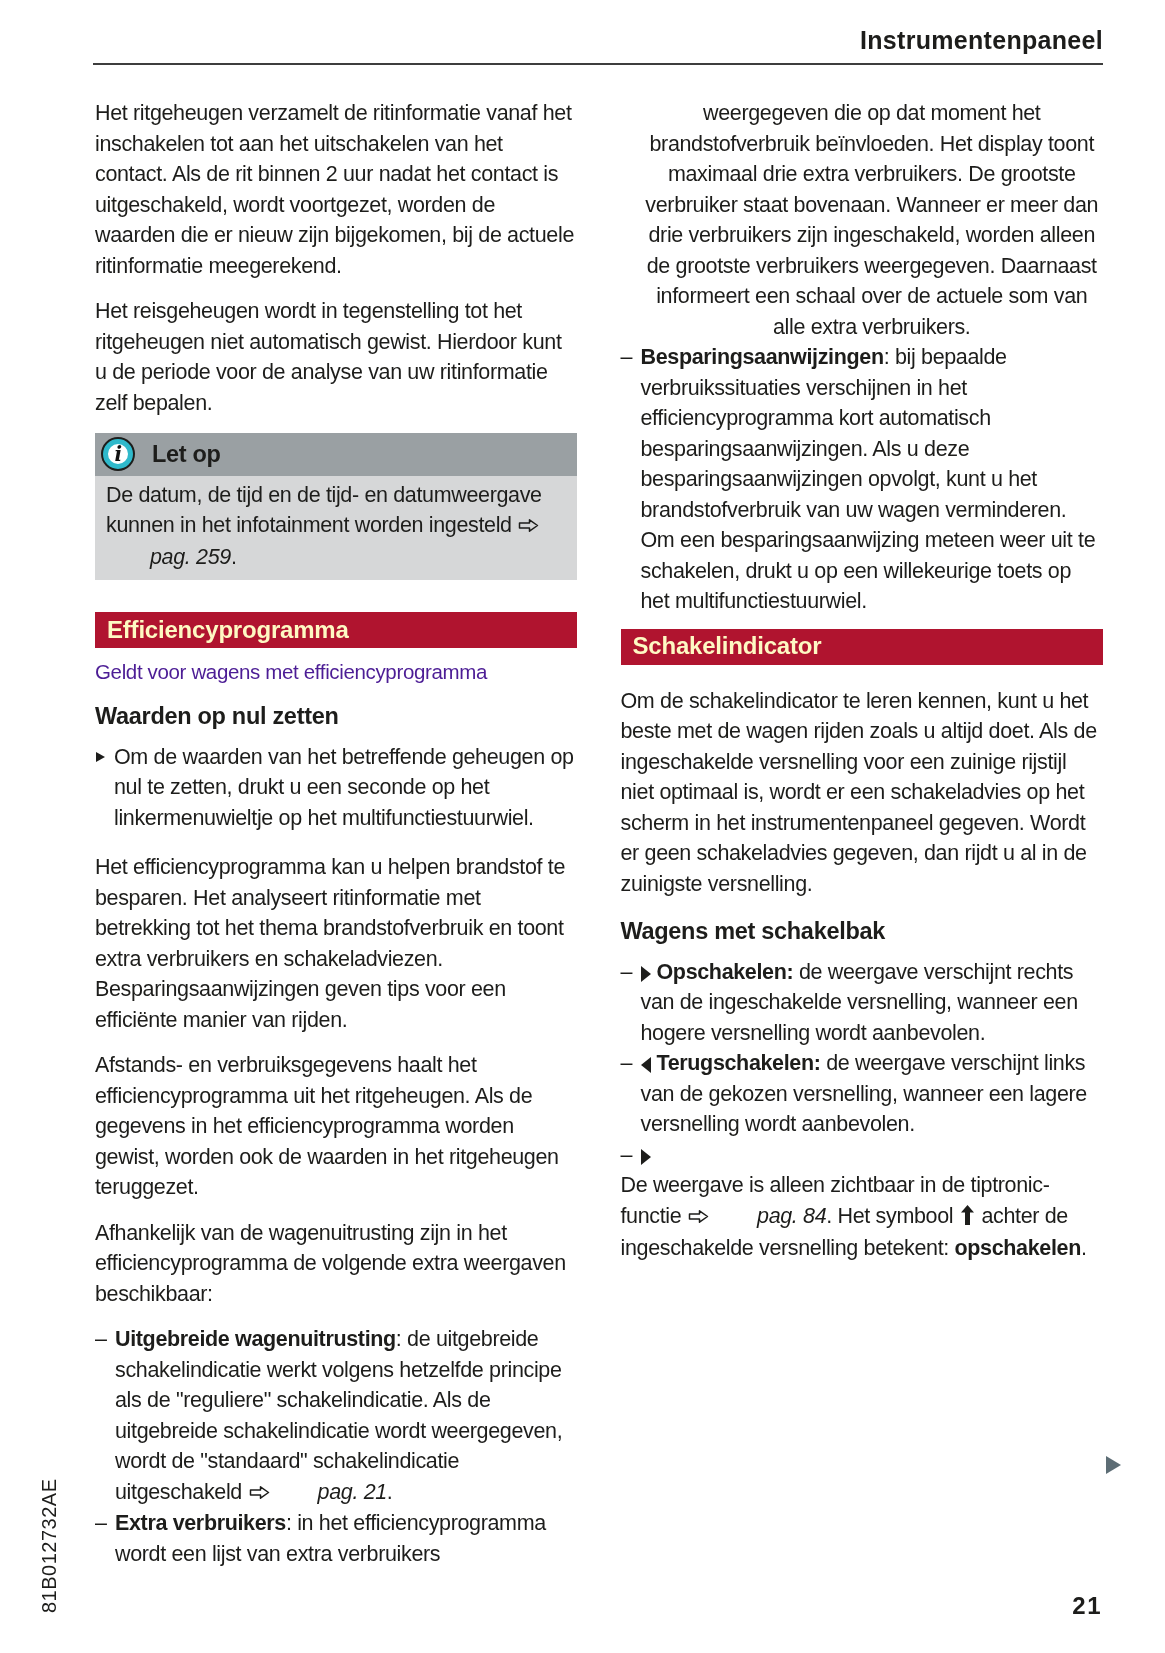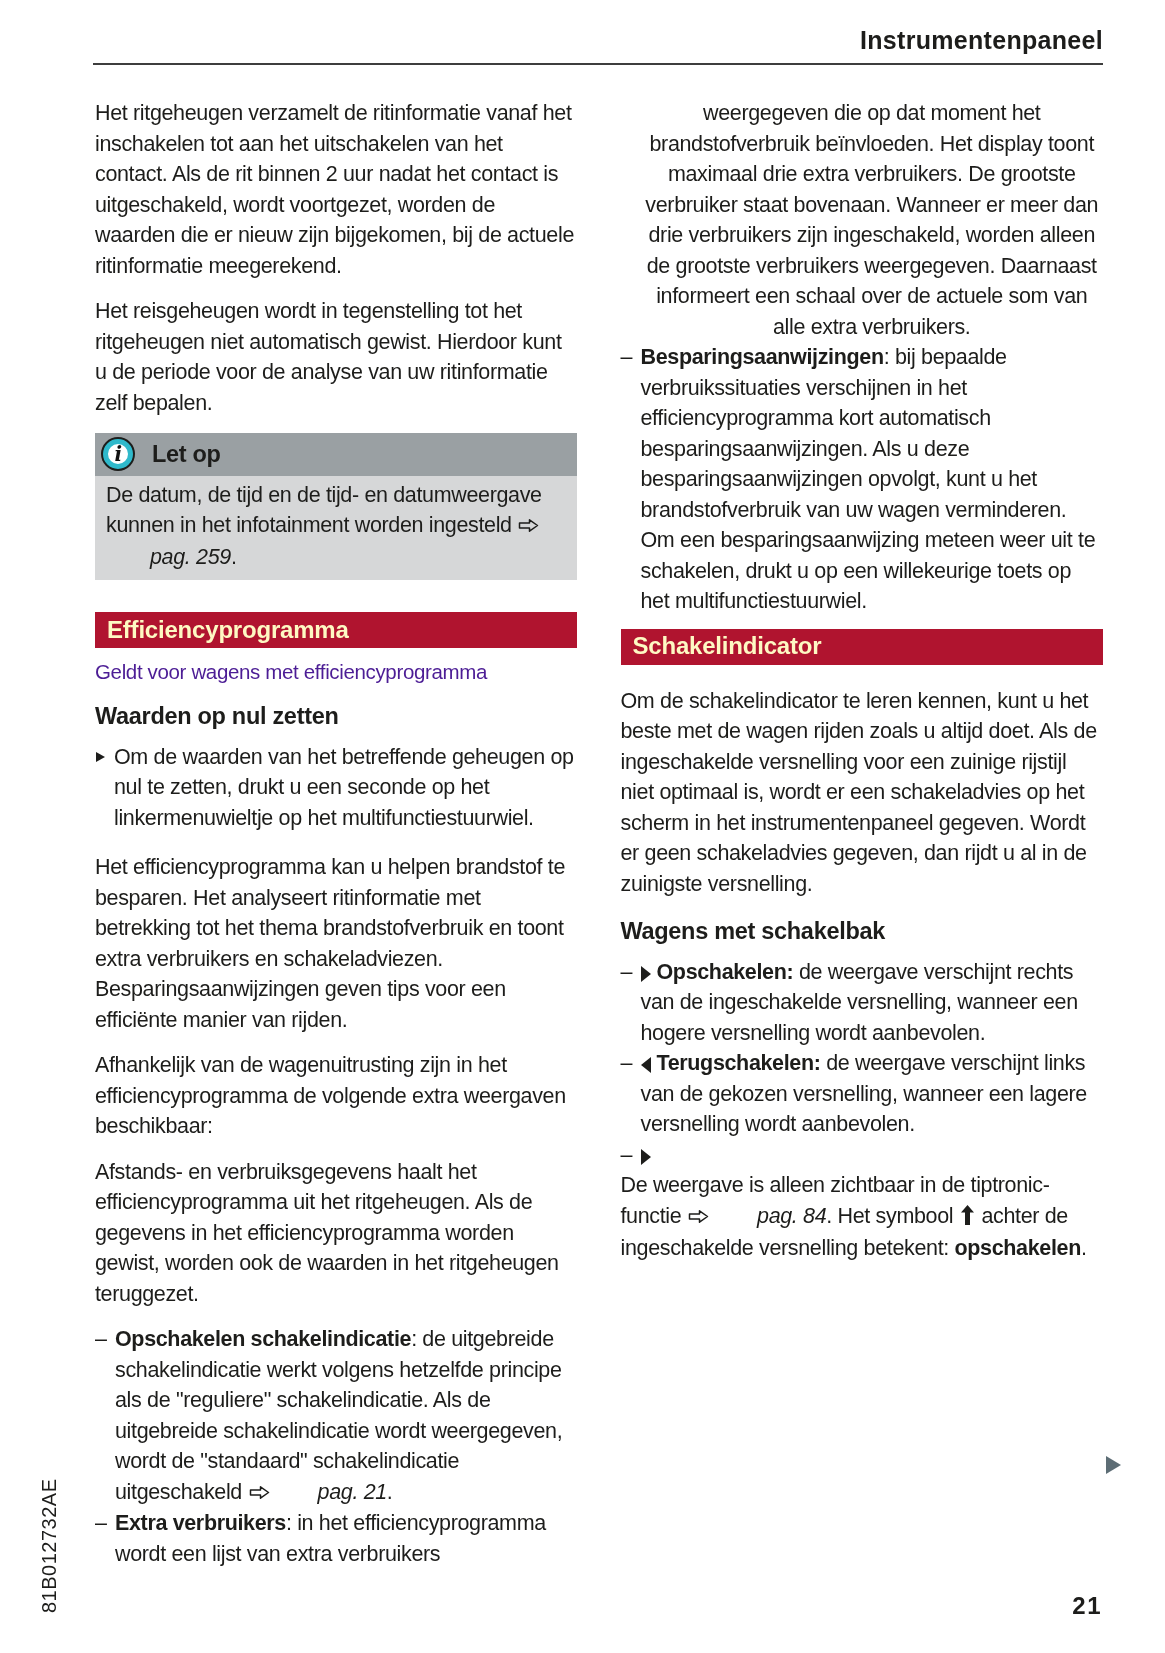--- a/index.html
+++ b/index.html
@@ -103,26 +103,26 @@
       <div class="subtitle">Geldt voor wagens met efficiencyprogramma</div>
 
       <h3>Waarden op nul zetten</h3>
 
       <div class="instr">
         <span class="tri-bullet"></span>
         <span>Om de waarden van het betreffende geheugen op nul te zetten, drukt u een seconde op het linkermenuwieltje op het multifunctiestuurwiel.</span>
       </div>
 
       <p>Het efficiencyprogramma kan u helpen brandstof te besparen. Het analyseert ritinformatie met betrekking tot het thema brandstofverbruik en toont extra verbruikers en schakeladviezen. Besparingsaanwijzingen geven tips voor een efficiënte manier van rijden.</p>
+      <p>Afstands- en verbruiksgegevens haalt het efficiencyprogramma uit het ritgeheugen. Als de gegevens in het efficiencyprogramma worden gewist, worden ook de waarden in het ritgeheugen teruggezet.</p>
       <p>Afhankelijk van de wagenuitrusting zijn in het efficiencyprogramma de volgende extra weergaven beschikbaar:</p>
-      <p>Afstands- en verbruiksgegevens haalt het efficiencyprogramma uit het ritgeheugen. Als de gegevens in het efficiencyprogramma worden gewist, worden ook de waarden in het ritgeheugen teruggezet.</p>
 
       <div class="ditem">
         <span class="dash">–</span>
-        <span><span class="b">Opschakelen schakelindicatie</span><span>: de uitgebreide schakelindicatie werkt volgens hetzelfde principe als de "reguliere" schakelindicatie. Als de uitgebreide schakelindicatie wordt weergegeven, wordt de "standaard" schakelindicatie uitgeschakeld </span><span class="refarrow"><svg width="21" height="15" viewBox="0 0 21 15">
+        <span><span class="b">Uitgebreide wagenuitrusting</span><span>: de uitgebreide schakelindicatie werkt volgens hetzelfde principe als de "reguliere" schakelindicatie. Als de uitgebreide schakelindicatie wordt weergegeven, wordt de "standaard" schakelindicatie uitgeschakeld </span><span class="refarrow"><svg width="21" height="15" viewBox="0 0 21 15">
                 <path d="M1.5 5h10V1.8L19.5 7.5 11.5 13.2V10h-10z" fill="none" stroke="#1d1d1b" stroke-width="1.5" stroke-linejoin="round"></path>
               </svg></span><span class="pref">pag. 21</span><span>.</span></span>
       </div>
       <div class="ditem">
         <span class="dash">–</span>
         <span><span class="b">Extra verbruikers</span><span>: in het efficiencyprogramma wordt een lijst van extra verbruikers</span></span>
       </div>
     </div>
 
     <div class="col col-right">

